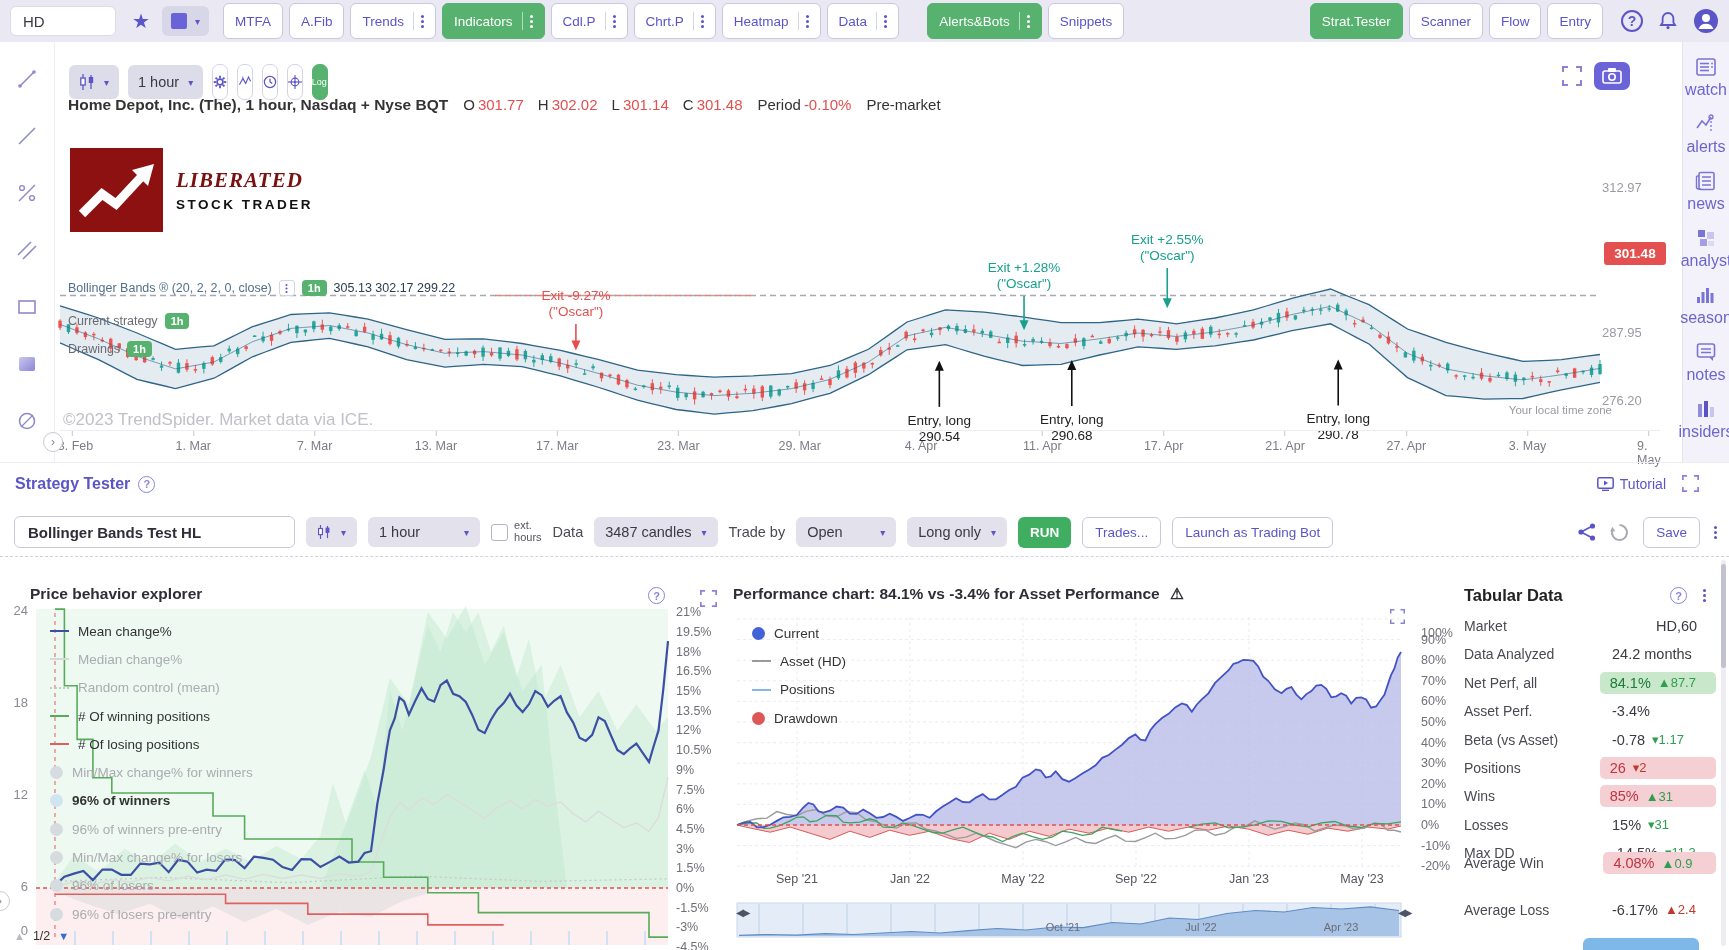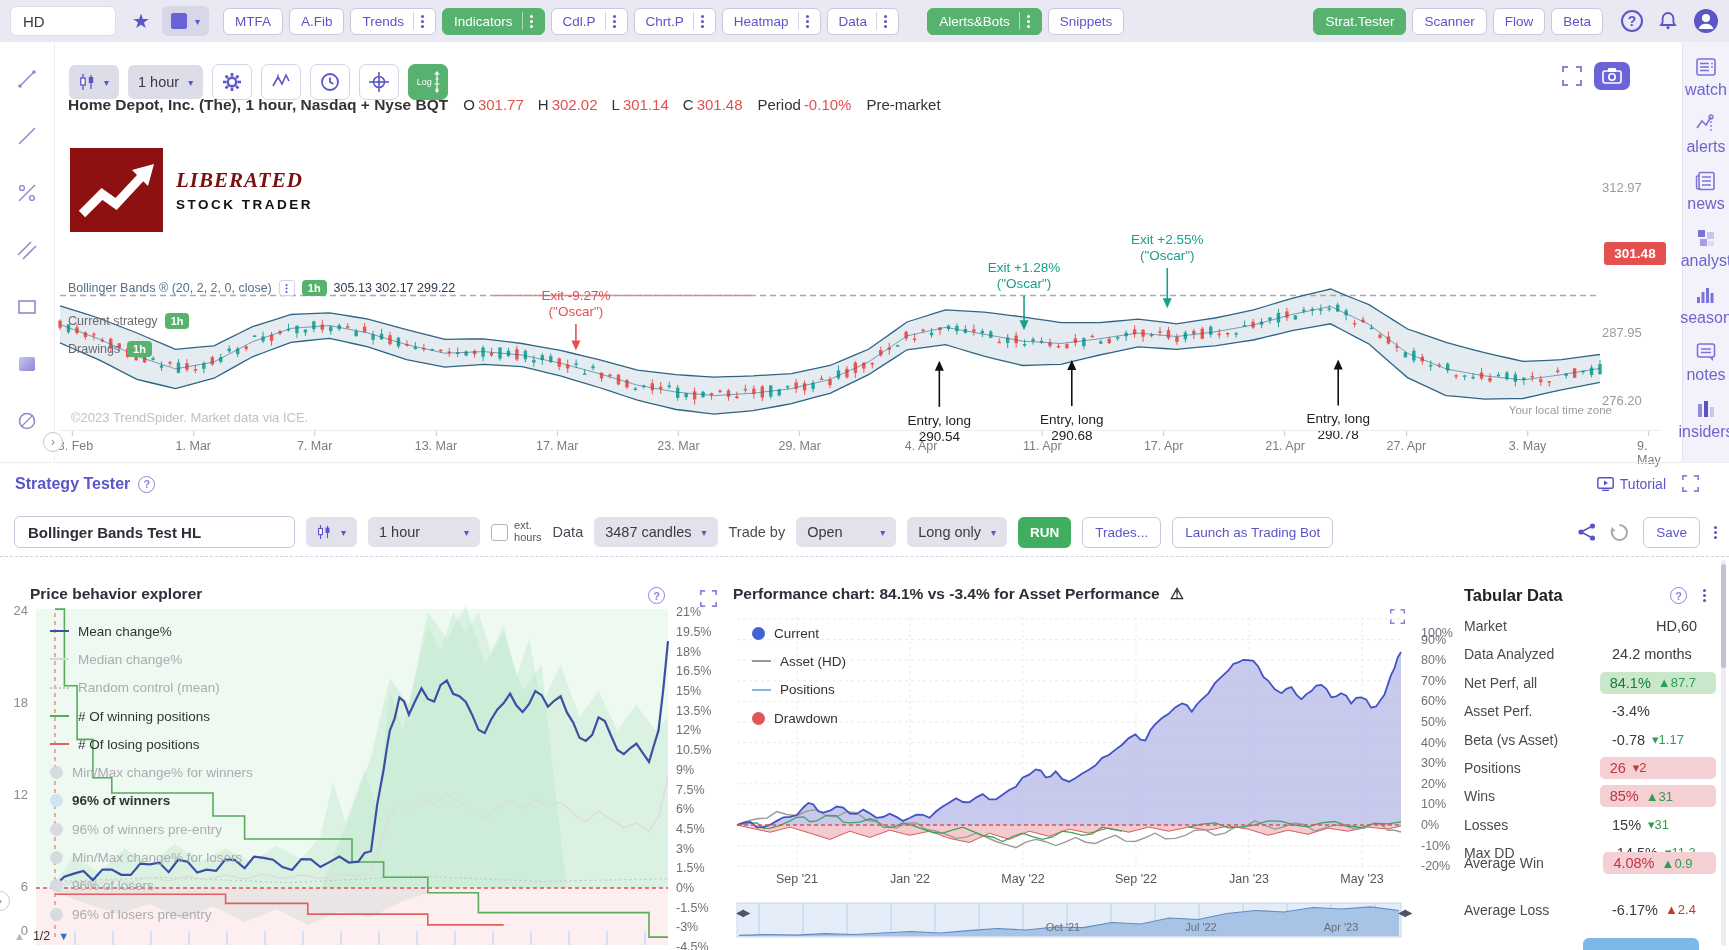--- a/index.html
+++ b/index.html
@@ -8,52 +8,52 @@
   #app { position:relative; width:1729px; height:950px; overflow:hidden; background:#fff;padding-left:36px; }
 
   
   #topbar { position:absolute; left:0; top:0; width:1729px; height:42px; background:#e9e8f3; display:flex; align-items:center; padding:0 10px; }
   #symbol-box { width:106px; height:30px; background:#fff; border-radius:6px; border:1px solid #dcdbe8; display:flex; align-items:center; padding-left:12px; font-size:15px; color:#3a3a46; }
   .star { color:#5b55c8; font-size:20px; margin:0 12px 0 16px; }
   #swatch-btn { height:30px; background:#d8d7e8; border-radius:6px; display:flex; align-items:center; padding:0 9px; gap:8px; margin-right:14px; }
   #swatch-btn .sq { width:16px; height:16px; background:#6a63d8; border-radius:2px; }
   .caret { color:#5b55c8; font-size:10px; }
   .tb-group { display:flex; align-items:center; gap:6px; }
-  .btn { height:27px; background:#fff; border:1px solid #c9c8dc; border-radius:6px; color:#5b55c8; font-size:13.5px; display:flex; align-items:center; padding:0 11px; cursor:pointer; white-space:nowrap; }
+  .btn { height:36px; background:#fff; border:1px solid #c9c8dc; border-radius:6px; color:#5b55c8; font-size:13.5px; display:flex; align-items:center; padding:0 11px; cursor:pointer; white-space:nowrap; }
   .btn.active { background:#56b26e; border-color:#56b26e; color:#fff; }
   .btn .split { margin-left:9px; padding-left:7px; border-left:1px solid #d5d4e4; height:18px; display:flex; align-items:center; }
   .btn.active .split { border-left-color:rgba(255,255,255,.55); }
   .dots { display:inline-block; width:3px; height:3px; border-radius:50%; background:currentColor; box-shadow:0 -5px 0 currentColor, 0 5px 0 currentColor; }
   .iconbtn { color:#5b55c8; display:flex; align-items:center; justify-content:center; }
   .help-circ { width:22px; height:22px; border:2px solid #5b55c8; border-radius:50%; color:#5b55c8; font-size:14px; font-weight:bold; display:flex; align-items:center; justify-content:center; }
 
   
   #left-tools { position:absolute; left:0; top:42px; width:55px; height:420px; background:#fff; border-right:1px solid #eeeef4; display:flex; flex-direction:column; align-items:center; }
   #left-tools .tool { width:40px; height:40px; display:flex; align-items:center; justify-content:center; margin-top:17px; }
 
   
   #chart-panel { position:absolute; left:55px; top:42px; width:1627px; height:420px; background:#fff; }
   #chart-toolbar { position:absolute; left:14px; top:22px; display:flex; align-items:center; gap:9px; }
   .mini-select { height:34px; background:#dddce9; border-radius:6px; display:flex; align-items:center; gap:9px; padding:0 10px; color:#3a3a46; font-size:14.5px; }
-  .sq-btn { width:40px; height:36px; background:#fff; border:1px solid #d5d4e4; border-radius:7px; display:flex; align-items:center; justify-content:center; color:#5b55c8; }
+  .sq-btn { width:16px; height:36px; background:#fff; border:1px solid #d5d4e4; border-radius:7px; display:flex; align-items:center; justify-content:center; color:#5b55c8; }
   .sq-btn.green { background:#56b26e; border-color:#56b26e; color:#fff; font-size:9px; flex-direction:row; gap:2px; }
   #chart-title-row { position:absolute; left:13px; top:54px; display:flex; align-items:baseline; gap:15px; font-size:15px; white-space:nowrap; }
   #chart-title-row .t { font-weight:bold; color:#333; font-size:15.5px; }
   .ohlc { color:#333; } .ohlc b { color:#e4504f; font-weight:normal; margin-left:3px; }
   #logo { position:absolute; left:15px; top:106px; display:flex; gap:13px; align-items:center; }
   #logo .box { width:93px; height:84px; background:#8e1111; position:relative; }
   #logo .name1 { font-family:"Liberation Serif", serif; font-style:italic; font-weight:bold; color:#7a1010; font-size:21px; letter-spacing:1px; }
   #logo .name2 { color:#111; font-weight:bold; font-size:13.5px; letter-spacing:2.5px; margin-top:4px; }
   #main-svg { position:absolute; left:0; top:93px; }
   .ind-row { position:absolute; display:flex; align-items:center; gap:7px; font-size:12.5px; color:#52708c; white-space:nowrap; }
   .chip-1h { background:#56b26e; color:#fff; border-radius:4px; font-size:11px; padding:2px 6px; font-weight:bold; }
   .ind-kebab { width:16px; height:16px; border:1px solid #d5d4e4; border-radius:3px; background:#fff; color:#5b55c8; display:flex; align-items:center; justify-content:center; }
   .px-label { position:absolute; color:#9a9aa2; font-size:13px; }
   #price-badge { position:absolute; background:#e4504f; color:#fff; font-weight:bold; font-size:13.5px; border-radius:3px; width:62px; height:23px; display:flex; align-items:center; justify-content:center; }
-  #copyright { position:absolute; left:16px; top:368px; color:#c0c0c8; font-size:13px; }
+  #copyright { position:absolute; left:8px; top:368px; color:#c0c0c8; font-size:17px; }
   #tz-label { position:absolute; right:70px; top:362px; color:#9a9aa2; font-size:11.5px; }
   #date-axis { position:absolute; left:5px; top:388px; width:1600px; height:28px; border-top:1px solid #ececf2; }
   .date-tick { position:absolute; top:0; transform:translateX(-50%); display:flex; flex-direction:column; align-items:center; color:#7c7c86; font-size:12.5px; }
   .date-tick i { width:1px; height:5px; background:#c7c7d2; display:block; margin-bottom:3px; }
   .edge-circ { position:absolute; width:20px; height:20px; border:1px solid #c9c9d4; border-radius:50%; background:#fff; color:#8a8a96; font-size:12px; display:flex; align-items:center; justify-content:center; }
 
   
   #sidebar { position:absolute; right:0; top:42px; width:47px; height:420px; background:#f3f2fb; border-left:1px solid #e4e3f0; display:flex; flex-direction:column; align-items:center; }
   #sidebar .sb-item { display:flex; flex-direction:column; align-items:center; gap:3px; margin-top:14px; color:#6b65cc; font-size:16px; cursor:pointer; }
 
@@ -170,21 +170,21 @@
         </div>
         <div class="btn">
           <span>Snippets</span>
         </div>
       </div>
     <div style="flex:1"></div>
     <div class="tb-group" id="topbar-right-buttons">
         <div class="btn active">Strat.Tester</div>
         <div class="btn">Scanner</div>
         <div class="btn">Flow</div>
-        <div class="btn">Beta</div>
+        <div class="btn">Entry</div>
       </div>
     <div class="help-circ" style="margin:0 14px 0 18px;">
         <span>?</span>
       </div>
     <span class="iconbtn">
       <svg width="22" height="22" viewBox="0 0 22 22">
           <path d="M11 3a5.4 5.4 0 0 0-5.4 5.4v4.2L4 15h14l-1.6-2.4V8.4A5.4 5.4 0 0 0 11 3z" fill="none" stroke="#5b55c8" stroke-width="1.8"></path>
           <circle cx="11" cy="17.6" r="1.6" fill="#5b55c8"></circle>
         </svg>
     </span>

